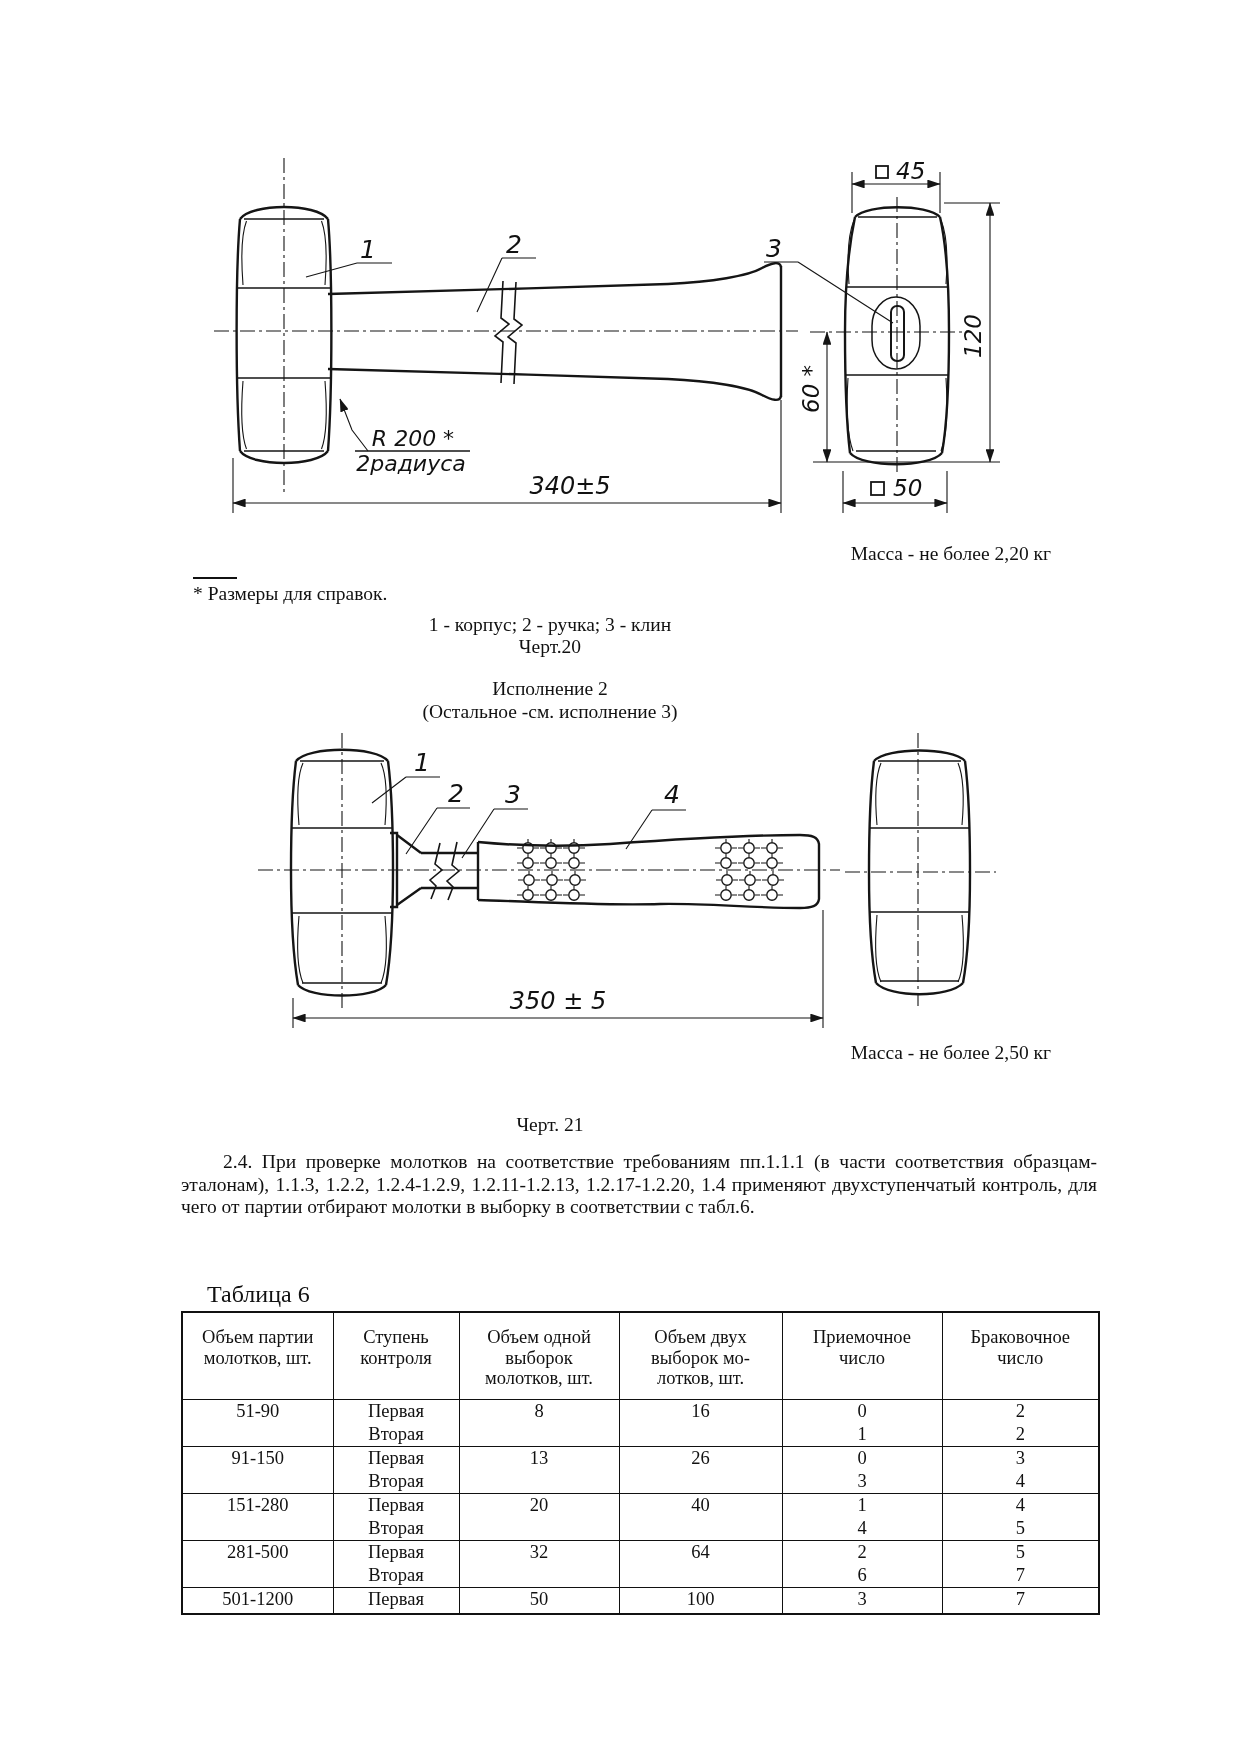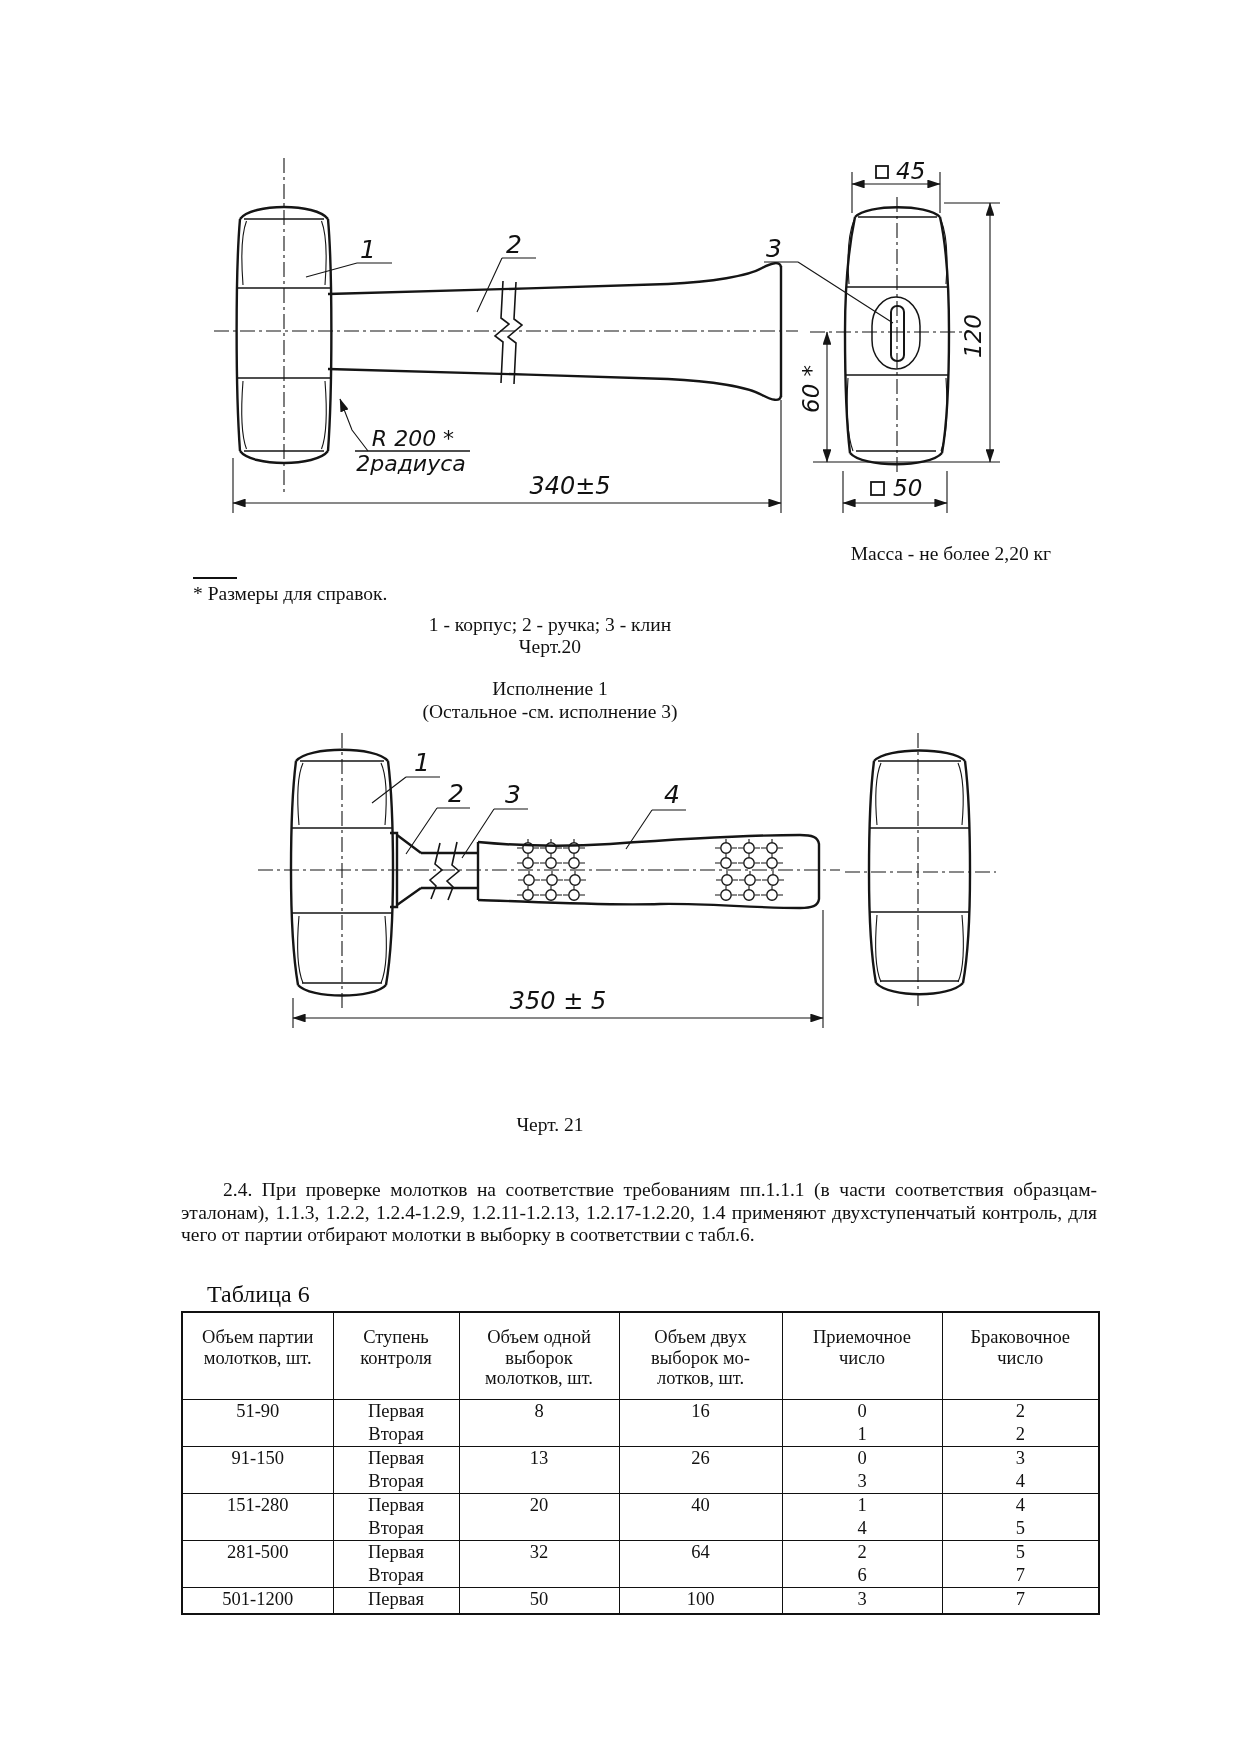--- a/index.html
+++ b/index.html
@@ -4,21 +4,21 @@
 <style>
   html,body{margin:0;padding:0;background:#e8e8e8;}
   .page{position:relative;width:1240px;height:1755px;background:#ffffff;margin:0 auto;
         font-family:"Liberation Serif","DejaVu Serif",serif;color:#111;overflow:hidden;}
   .abs{position:absolute;}
   .mass{width:1051px;left:0;text-align:right;font-size:19.5px;}
   .center{left:0;width:1100px;text-align:center;font-size:19.5px;}
   .footnote-rule{left:193px;top:577px;width:44px;border-top:2px solid #111;height:0;}
   .footnote{left:193px;top:583px;font-size:19.5px;}
   .para{left:181px;top:1151px;width:916px;font-size:19.5px;line-height:22.6px;
-        text-align:justify;text-indent:42px;margin-top:28px;}
+        text-align:justify;text-indent:42px;}
   .tlabel{left:207px;top:1281px;font-size:24px;}
   table.t6{position:absolute;left:181px;top:1311px;border-collapse:collapse;
            border:2.4px solid #111;table-layout:fixed;font-size:18.5px;}
   table.t6 th, table.t6 td{border-left:1.8px solid #111;border-right:1.8px solid #111;
            text-align:center;font-weight:normal;padding:0;}
   table.t6 th{border-bottom:1.8px solid #111;vertical-align:top;padding-top:14px;
            height:72px;line-height:20.5px;font-size:18.5px;}
   table.t6 td{height:23px;line-height:23px;vertical-align:top;}
   table.t6 .gb{border-bottom:1.8px solid #111;}
   svg text{font-family:"DejaVu Sans","Liberation Sans",sans-serif;font-style:italic;fill:#111;}
@@ -149,21 +149,21 @@
       <path class="ln thin" d="M843,471 L843,513 M947,471 L947,513"></path>
       <path class="ln thin" d="M843,503 L947,503" marker-start="url(#as)" marker-end="url(#ae)"></path>
     </g>
   </svg>
 
   <div class="abs mass" style="top:543px">Масса - не более 2,20 кг</div>
   <div class="abs footnote-rule"></div>
   <div class="abs footnote">* Размеры для справок.</div>
   <div class="abs center" style="top:614px">1 - корпус; 2 - ручка; 3 - клин</div>
   <div class="abs center" style="top:636px">Черт.20</div>
-  <div class="abs center" style="top:678px">Исполнение 1</div>
+  <div class="abs center" style="top:678px">Исполнение 2</div>
   <div class="abs center" style="top:701px">(Остальное -см. исполнение 3)</div>
 
   <svg class="abs" style="left:150px;top:725px" width="880" height="312" viewBox="150 725 880 312">
 
     <g>
       <path class="ln cl" d="M342,733 L342,1008"></path>
       <path class="ln cl" d="M258,870 L840,870"></path>
       <path class="ln cl" d="M918,733 L918,1006"></path>
       <path class="ln cl" d="M845,872 L996,872"></path>
     </g>
@@ -222,20 +222,21 @@
     </g>
 
     <g>
       <path class="ln thin" d="M293,998 L293,1028"></path>
       <path class="ln thin" d="M823,910 L823,1028"></path>
       <path class="ln thin" d="M293,1018 L823,1018" marker-start="url(#as)" marker-end="url(#ae)"></path>
       <text x="558" y="1009" text-anchor="middle" font-size="24">350 ± 5</text>
     </g>
   </svg>
 
+  <div class="abs mass" style="top:1042px">Масса - не более 2,50 кг</div>
   <div class="abs center" style="top:1114px">Черт. 21</div>
 
   <div class="abs para">2.4. При проверке молотков на соответствие требованиям пп.1.1.1 (в части соответствия образцам-эталонам), 1.1.3, 1.2.2, 1.2.4-1.2.9, 1.2.11-1.2.13, 1.2.17-1.2.20, 1.4 применяют двухступенчатый контроль, для чего от партии отбирают молотки в выборку в соответствии с табл.6.</div>
 
   <div class="abs tlabel">Таблица 6</div>
 
   <table class="t6">
     <colgroup>
       <col style="width:151px">
         <col style="width:126px">

